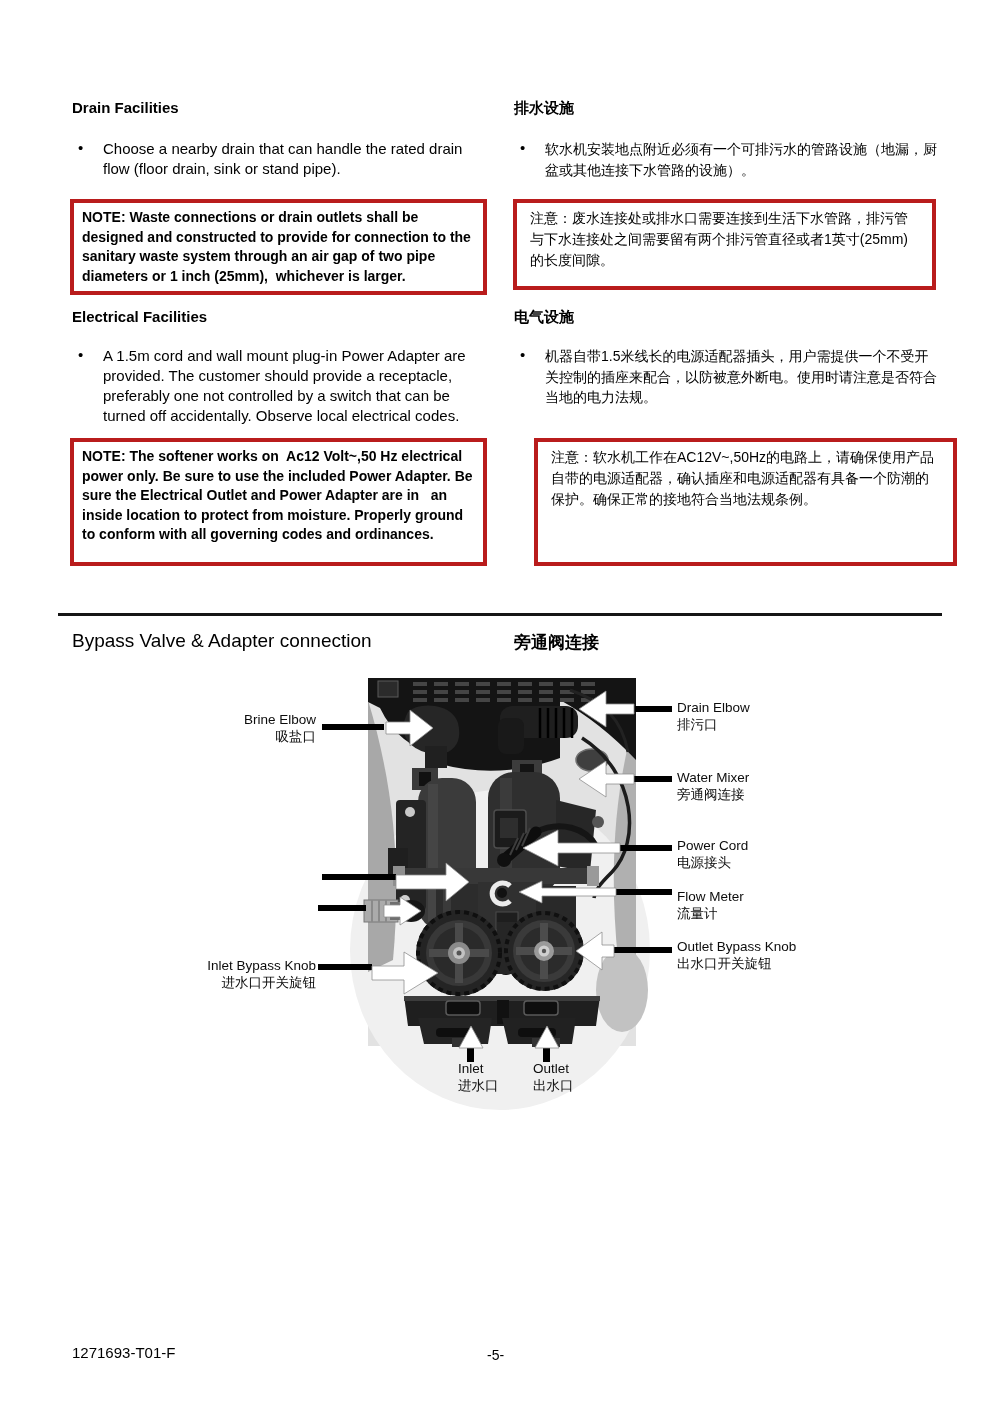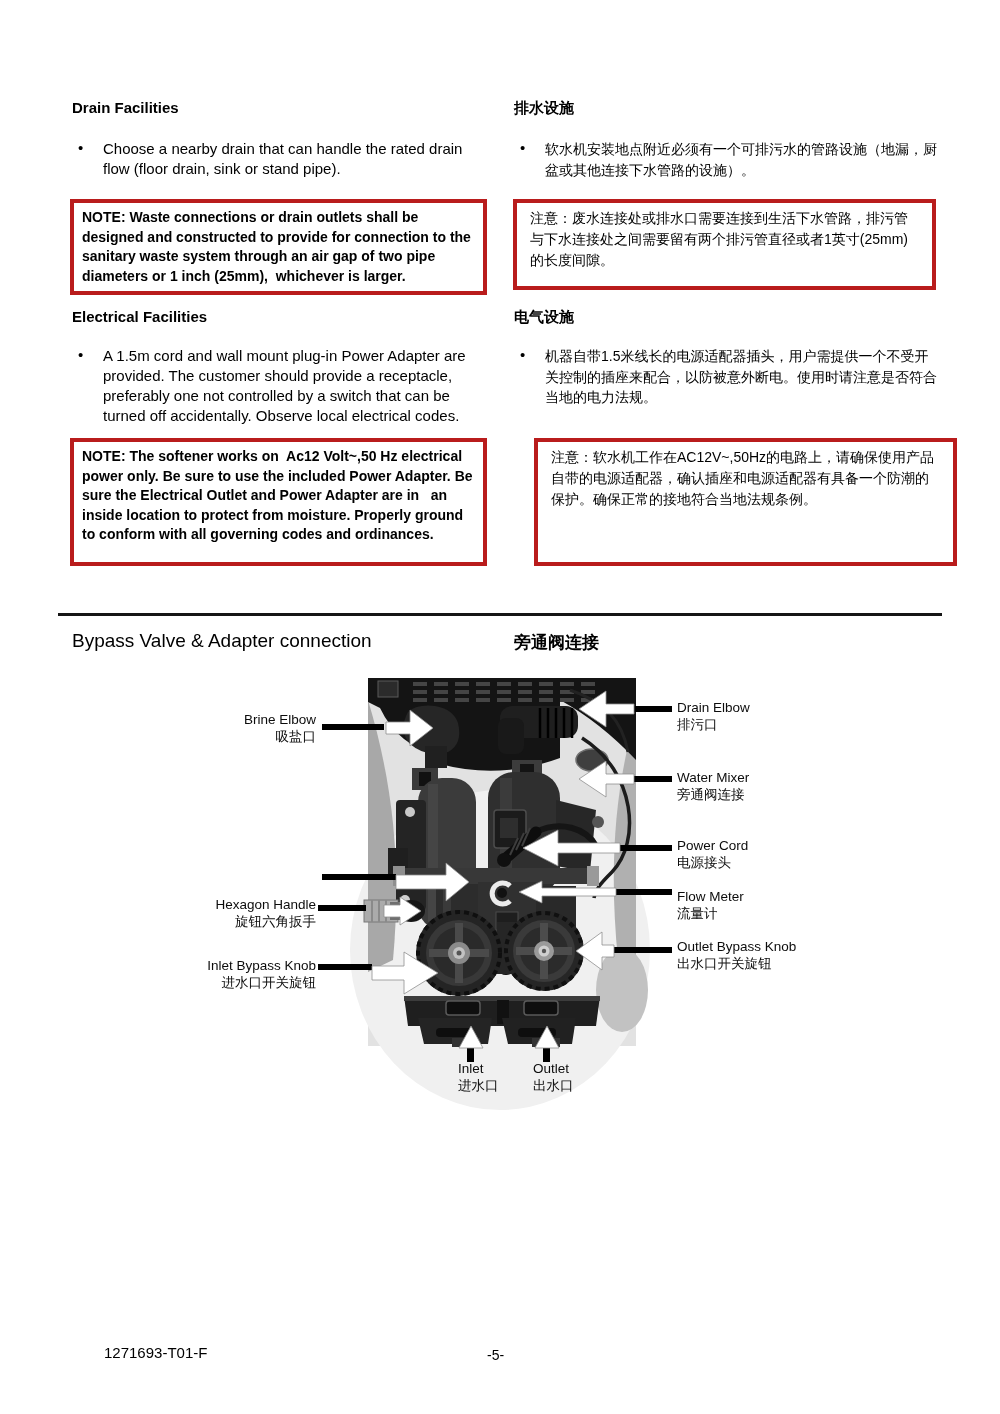--- a/index.html
+++ b/index.html
@@ -245,38 +245,34 @@
       <div>旁通阀连接</div>
     </div>
     <div class="dlabel" style="left:677px;top:178px;width:140px;">
       <div>Power Cord</div>
       <div>电源接头</div>
     </div>
     <div class="dlabel" style="left:677px;top:222px;width:140px;margin-top:7px;">
       <div>Flow Meter</div>
       <div>流量计</div>
     </div>
-    <div class="dlabel ralign" style="left:136px;top:237px;width:180px;">
-      <div>Hexagon Handle</div>
-      <div>旋钮六角扳手</div>
-    </div>
     <div class="dlabel" style="left:677px;top:279px;width:160px;">
       <div>Outlet Bypass Knob</div>
       <div>出水口开关旋钮</div>
     </div>
     <div class="dlabel ralign" style="left:126px;top:298px;width:190px;">
       <div>Inlet Bypass Knob</div>
       <div>进水口开关旋钮</div>
     </div>
     <div class="dlabel" style="left:458px;top:401px;width:70px;">
       <div>Inlet</div>
       <div>进水口</div>
     </div>
     <div class="dlabel" style="left:533px;top:401px;width:70px;">
       <div>Outlet</div>
       <div>出水口</div>
     </div>
   </div>
 
-  <div class="abs footer-text" style="left:72px;top:1344px;margin-left:32px;">1271693-T01-F</div>
+  <div class="abs footer-text" style="left:72px;top:1344px;">1271693-T01-F</div>
   <div class="abs page-num" style="left:487px;top:1346px;">-5-</div>
 
 </div>
 
 </body></html>

